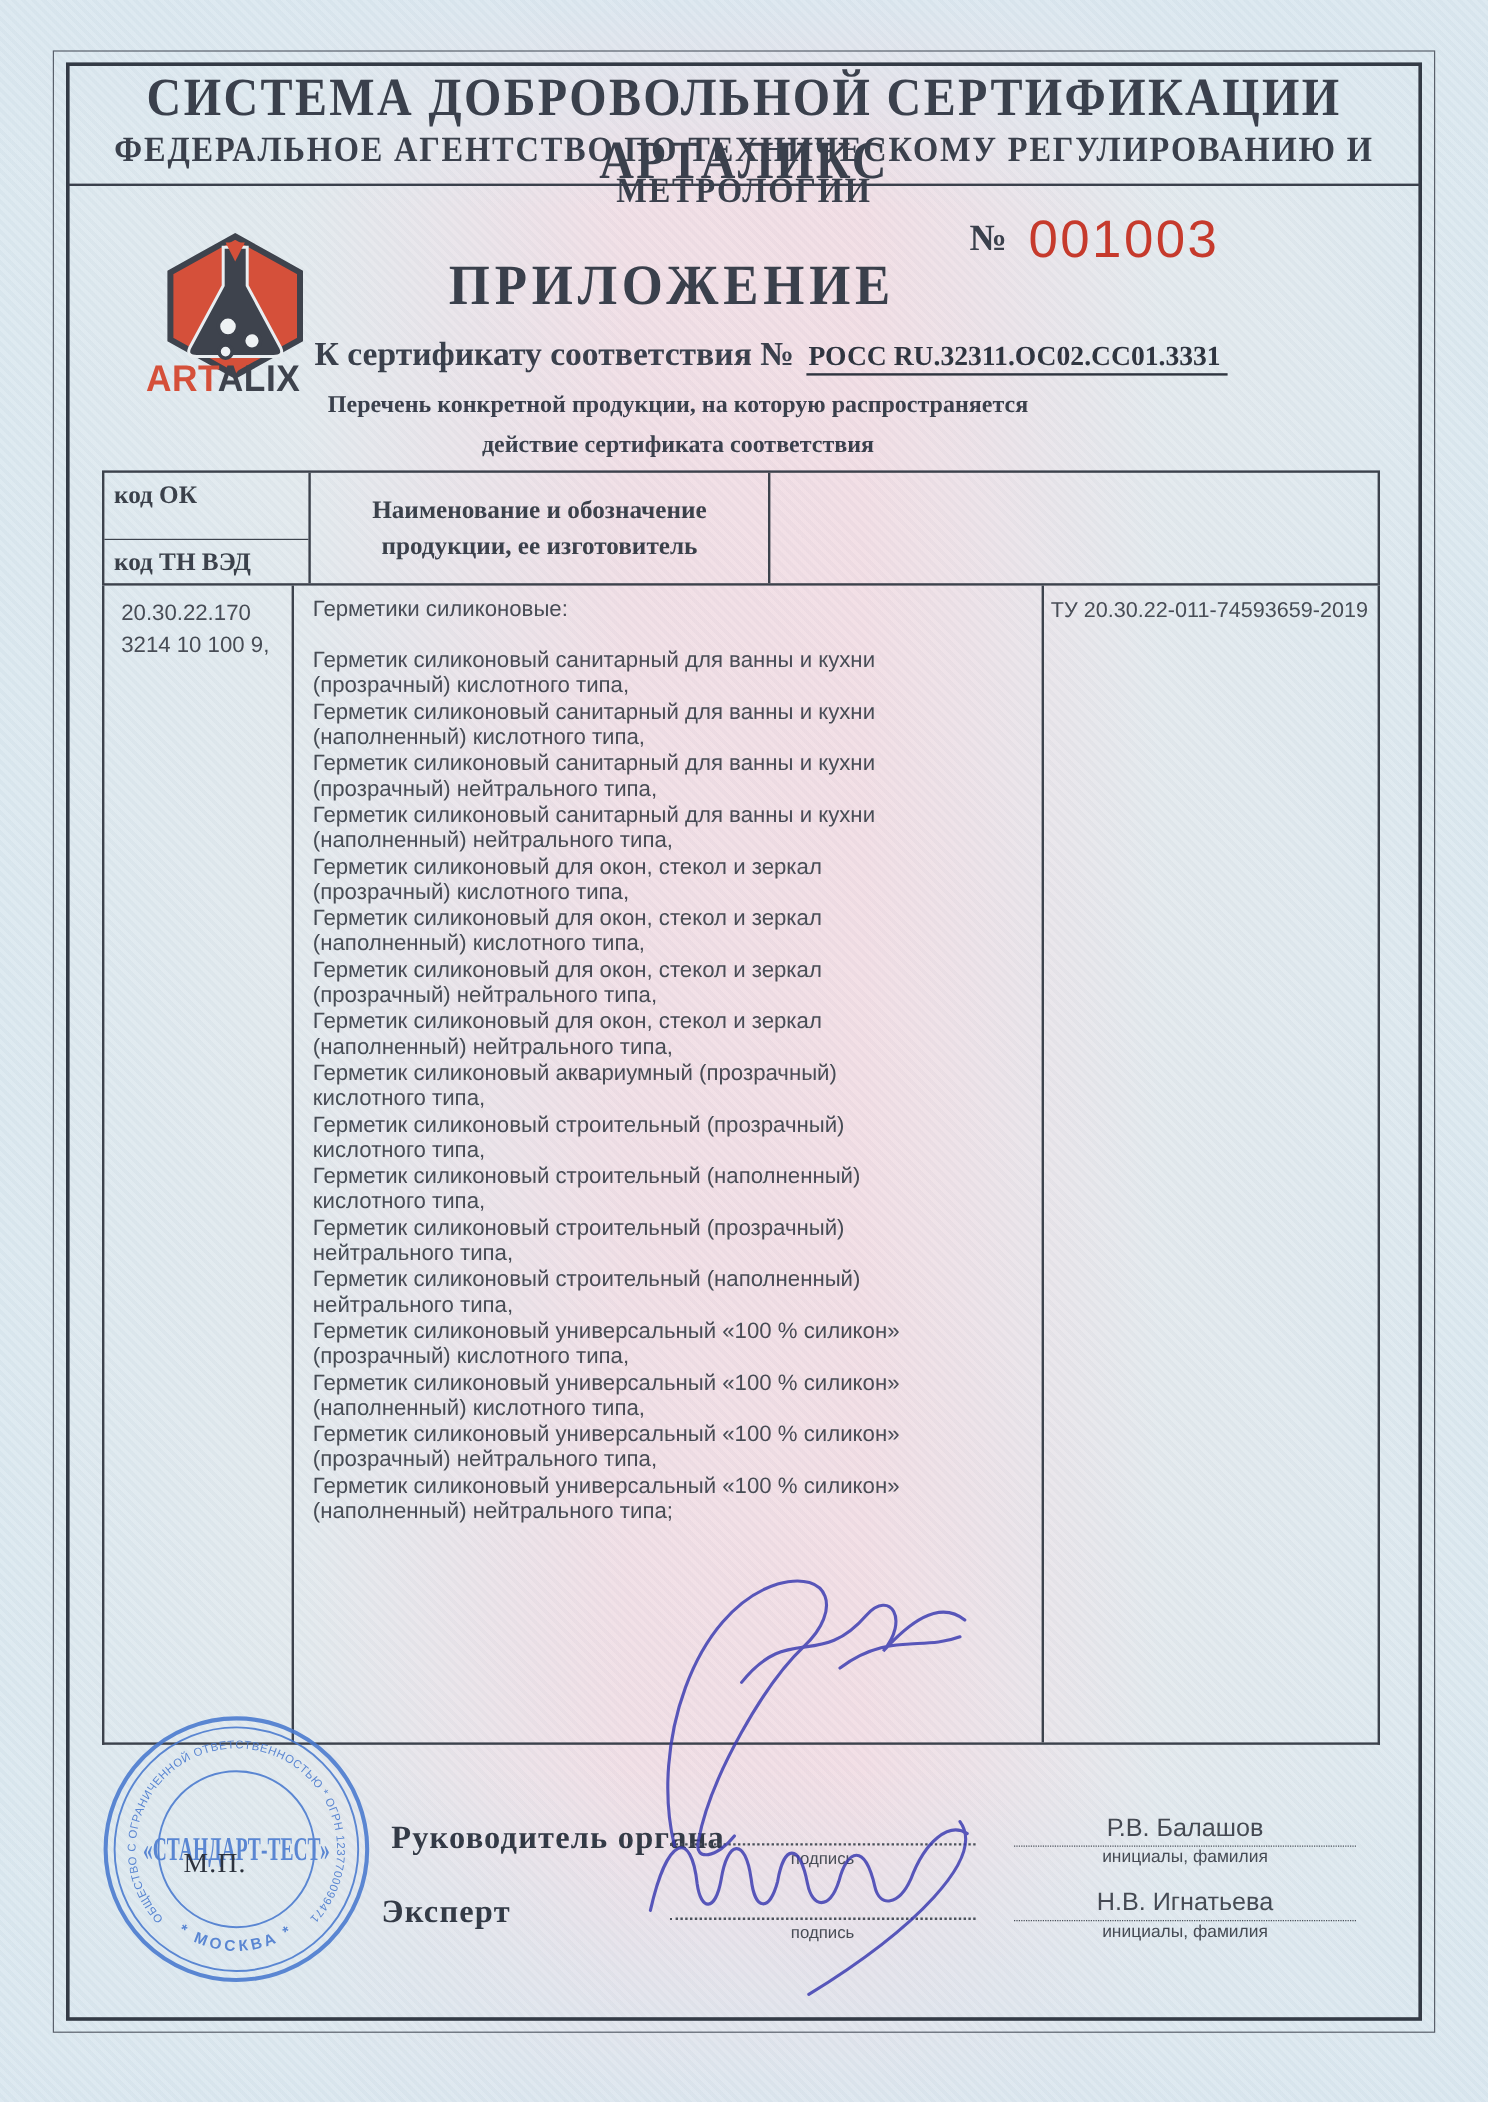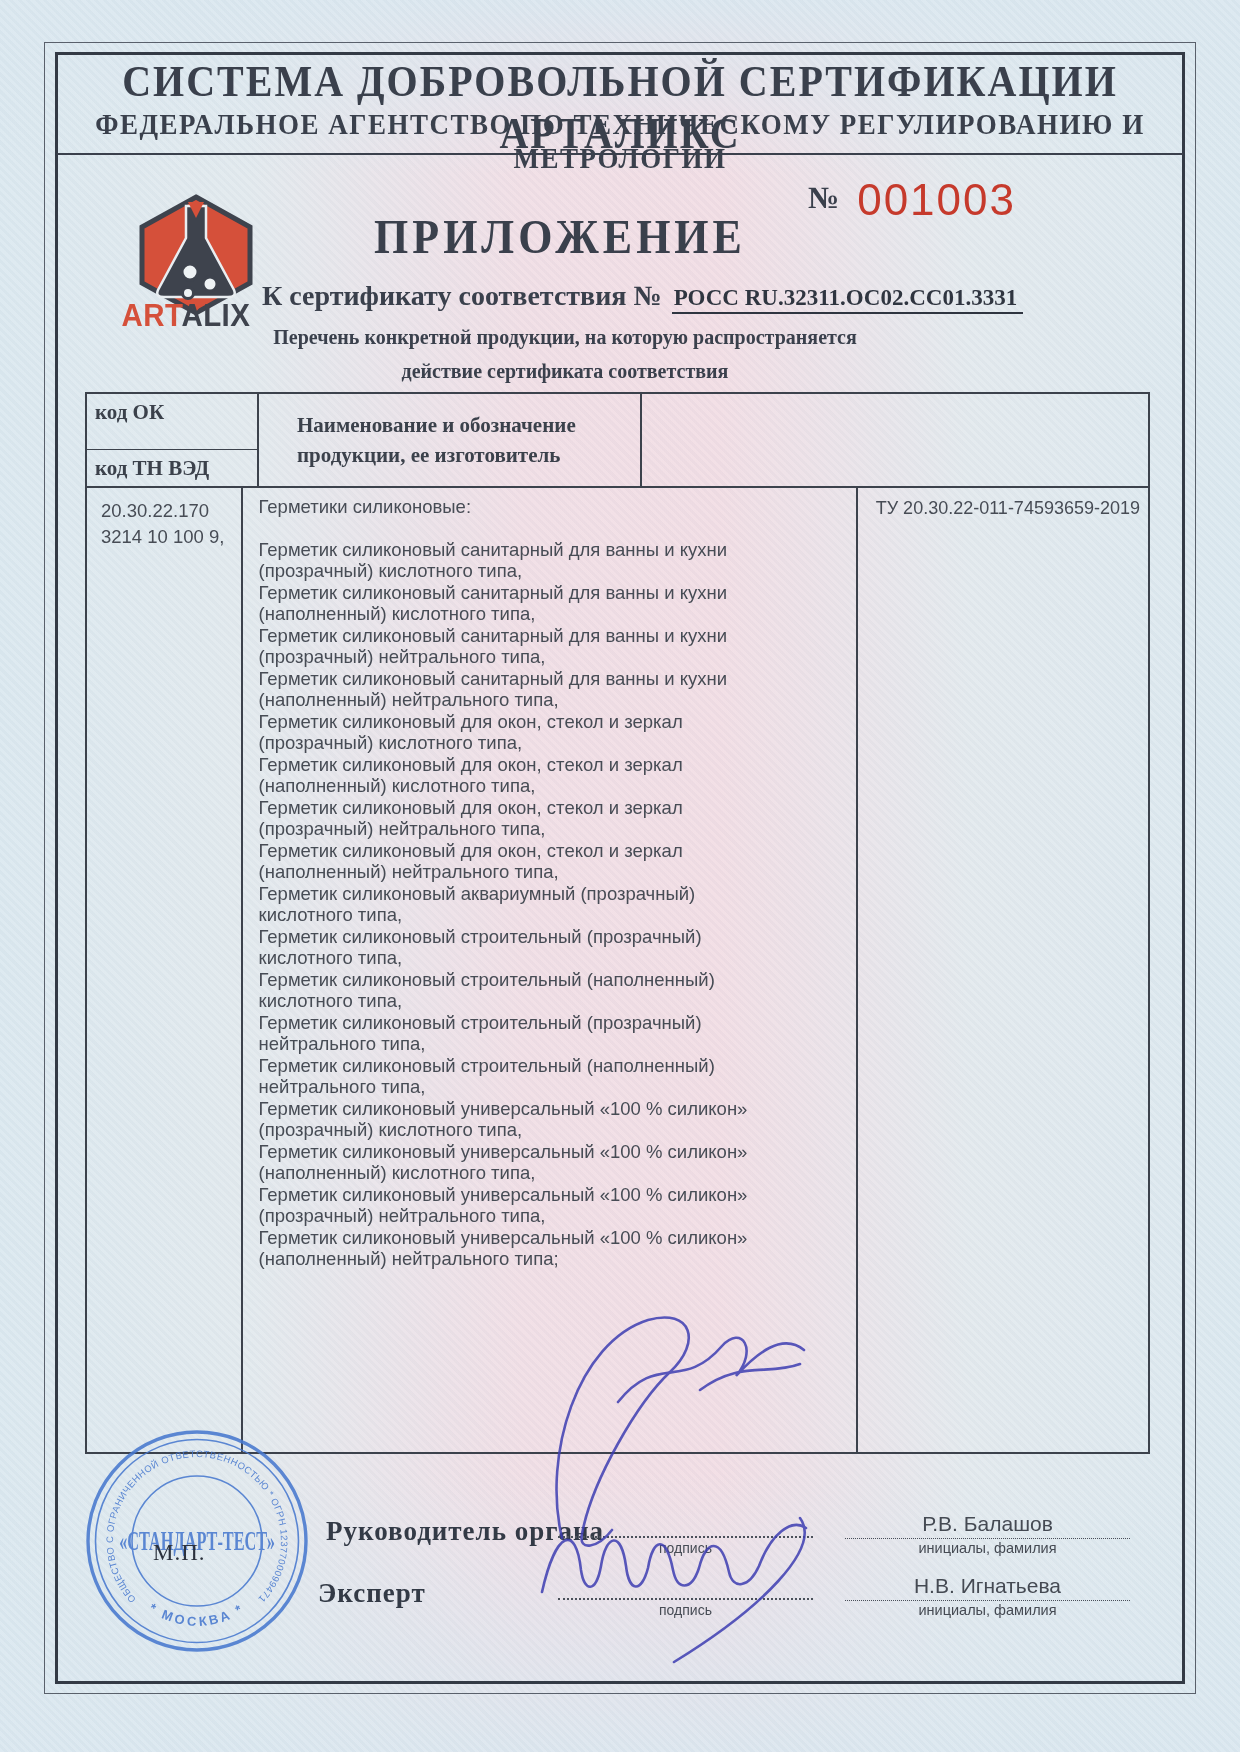--- a/index.html
+++ b/index.html
@@ -35,28 +35,28 @@
   .subtitle{left:90px;width:950px;top:320px;font-size:20px;font-weight:bold;color:#3a404c;line-height:34px;}
 
   .cert-table{left:85px;top:392px;width:1065px;font-family:"Liberation Sans","DejaVu Sans",sans-serif;}
   .thead{display:flex;height:96px;border:2px solid #3c424c;box-sizing:border-box;
          font-family:"Liberation Serif","DejaVu Serif",serif;font-weight:bold;font-size:21px;color:#3b414b;}
   .th1{width:172px;border-right:2px solid #3c424c;position:relative;box-sizing:border-box;}
   .th1-top{position:absolute;left:8px;top:6px;}
   .th1-rule{position:absolute;left:0;right:0;top:55px;border-top:1.5px solid #3c424c;}
   .th1-bottom{position:absolute;left:8px;top:62px;}
   .th2{width:383px;border-right:2px solid #3c424c;display:flex;align-items:center;justify-content:center;
-       padding:0 38px;box-sizing:border-box;line-height:30px;}
+       text-align:center;padding:0 38px;box-sizing:border-box;line-height:30px;}
   .th3{flex:1;display:flex;align-items:center;justify-content:center;text-align:center;
        padding:0 40px;box-sizing:border-box;line-height:30px;}
   .tbody{display:flex;height:966px;border:2px solid #3c424c;border-top:none;box-sizing:border-box;
          font-size:18.5px;color:var(--text-gray);}
   .td1{width:175px;border-right:2px solid #3c424c;box-sizing:border-box;padding:10px 10px 0 14px;line-height:26px;}
   .td2{width:703px;border-right:2px solid #3c424c;box-sizing:border-box;padding:8px 12px 0 16px;line-height:21.5px;}
-  .td3{flex:1;box-sizing:border-box;padding:10px 8px 0 18px;font-size:18px;white-space:nowrap;}
+  .td3{flex:1;box-sizing:border-box;padding:10px 8px 0 6px;font-size:18px;white-space:nowrap;}
   .group-title{margin-bottom:21px;}
   .product{white-space:pre-line;}
   .manufacturer{margin-top:56px;}
 
   .mp-mark{left:153px;top:1540px;font-size:23px;letter-spacing:1px;color:#2c323d;z-index:4;}
   .role1{left:326px;top:1516px;font-size:27px;font-weight:bold;letter-spacing:1px;color:#333a46;}
   .role2{left:318px;top:1578px;font-size:27px;font-weight:bold;letter-spacing:1px;color:#333a46;}
   .sigline{border-bottom:2px dotted #4a505a;height:0;}
   .sigline1{left:558px;width:255px;top:1536px;}
   .sigline2{left:558px;width:255px;top:1598px;}

